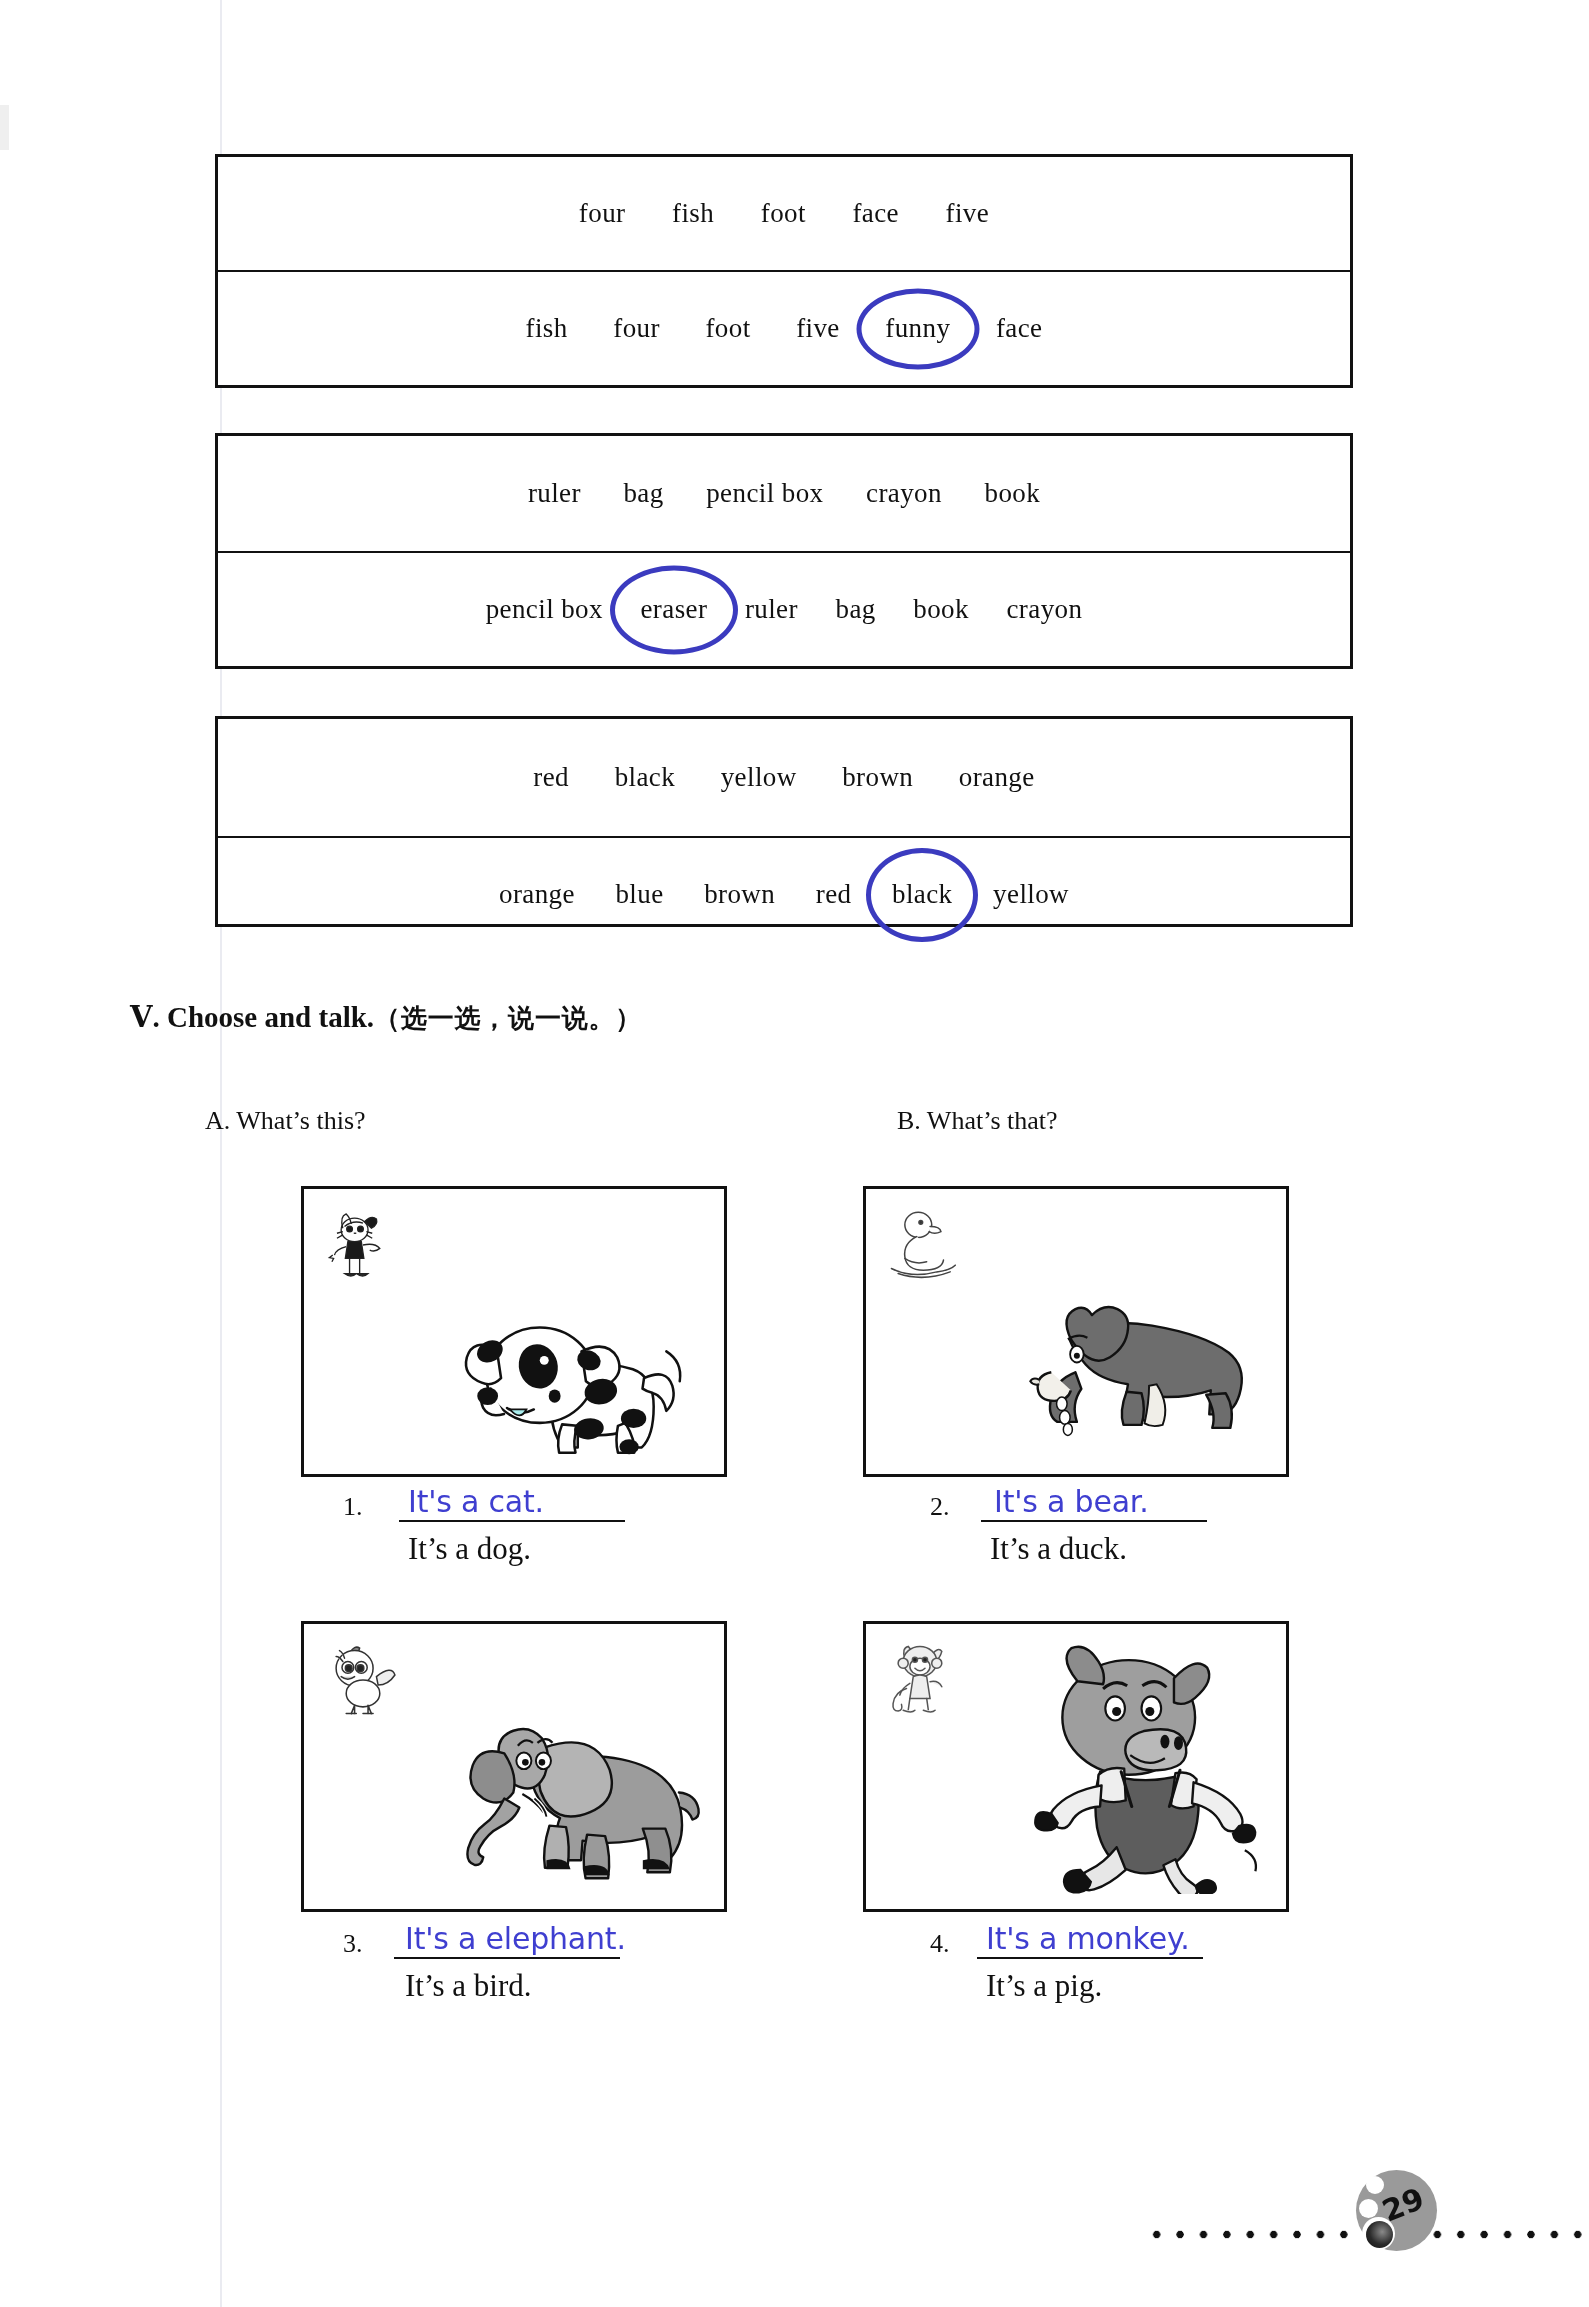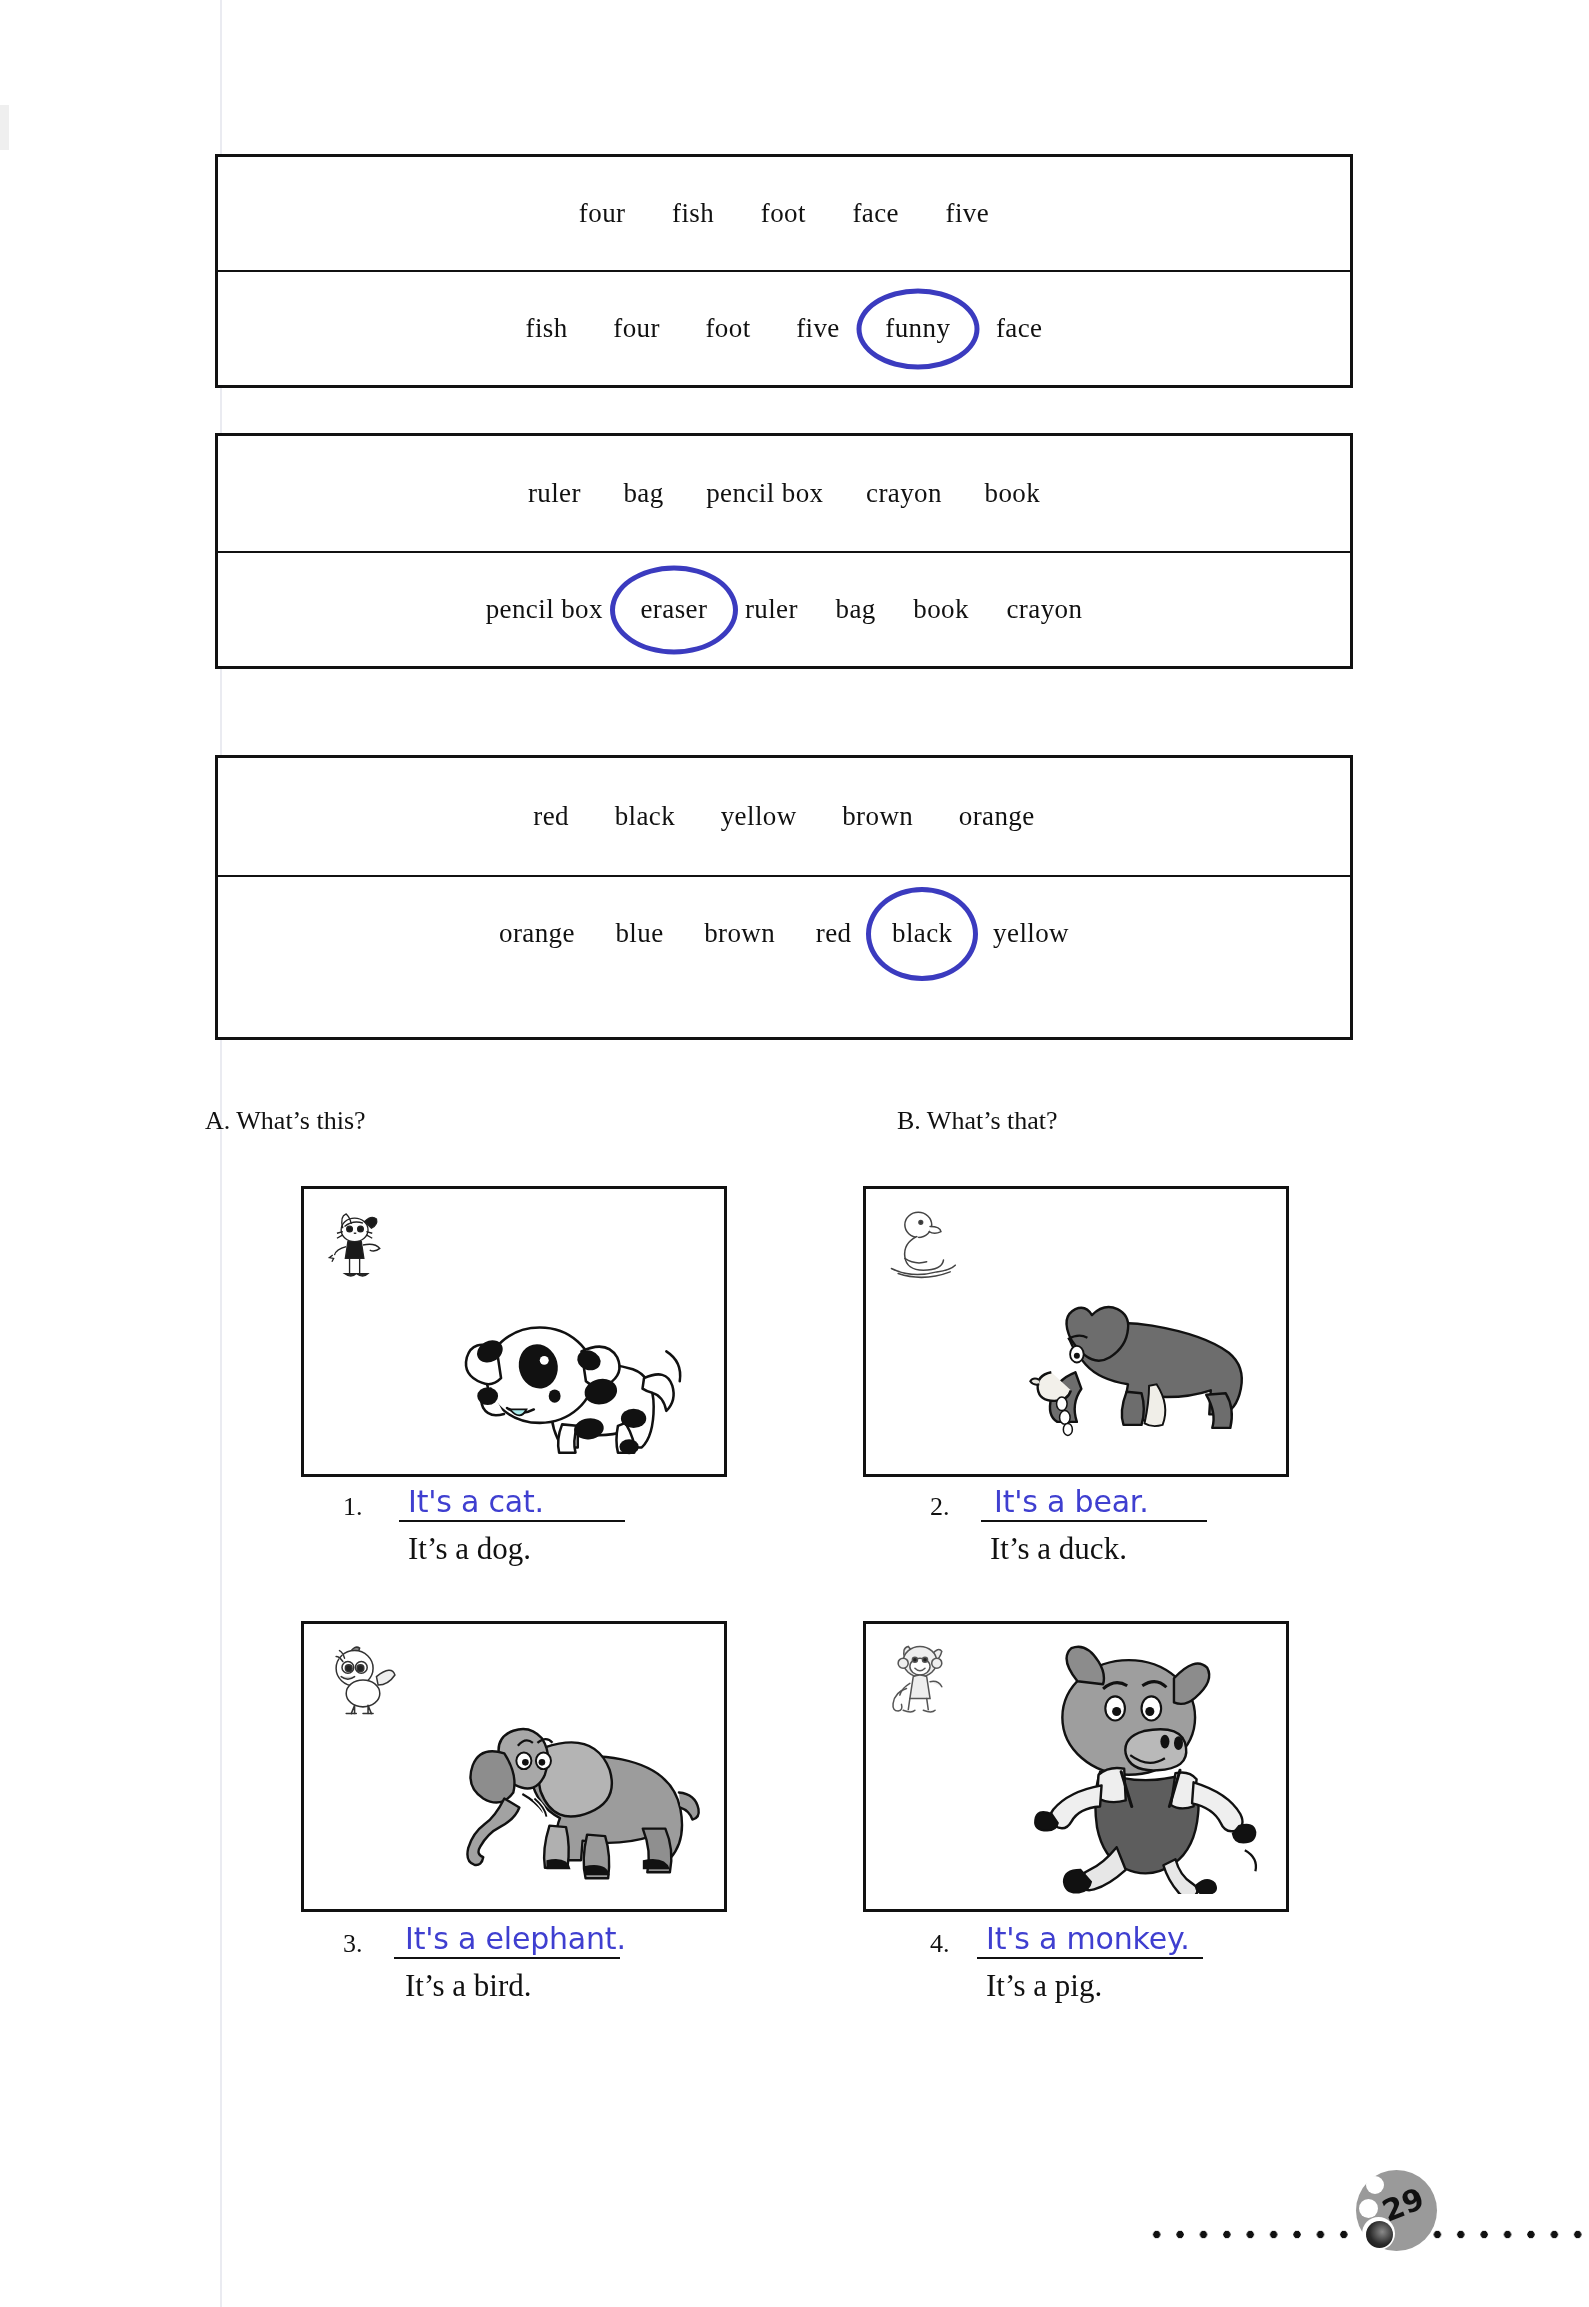--- a/index.html
+++ b/index.html
@@ -170,21 +170,21 @@
           <span class="gap" style="width:33px"></span>
         <span class="w">bag</span>
           <span class="gap" style="width:33px"></span>
         <span class="w">book</span>
           <span class="gap" style="width:33px"></span>
         <span class="w">crayon</span>
       </div>
     </div>
   </div>
 
-  <div class="wordbox" style="left:215px;top:716px;width:1138px;height:285px;margin-top:39px;">
+  <div class="wordbox" style="left:215px;top:716px;width:1138px;height:211px;">
     <div class="wordrow" style="height:117px;">
       <div class="words">
         <span class="w">red</span>
           <span class="gap" style="width:41px"></span>
         <span class="w">black</span>
           <span class="gap" style="width:41px"></span>
         <span class="w">yellow</span>
           <span class="gap" style="width:41px"></span>
         <span class="w">brown</span>
           <span class="gap" style="width:41px"></span>
@@ -201,20 +201,24 @@
           <span class="gap" style="width:36px"></span>
         <span class="w">red</span>
           <span class="gap" style="width:36px"></span>
         <span class="w circled e-black">black</span>
           <span class="gap" style="width:36px"></span>
         <span class="w">yellow</span>
       </div>
     </div>
   </div>
 
+  <div class="section-head">
+    <span>Ⅴ</span><span>.</span>
+    <span>Choose and talk.</span><span class="cn">（选一选，说一说。）</span>
+  </div>
 
   <div class="prompt a">A. What’s this?</div>
   <div class="prompt b">B. What’s that?</div>
 
   <div class="panel" style="left:301px;top:1186px;width:426px;height:291px;">
     <svg class="thumb" viewBox="0 0 100 100">
       <g fill="none" stroke="#222" stroke-width="1.6">
         <path d="M26 30 q-4 -14 4 -17 q5 5 6 12"></path>
         <path d="M28 28 q10 -8 22 -4"></path>
         <ellipse cx="40" cy="32" rx="16" ry="14"></ellipse>

